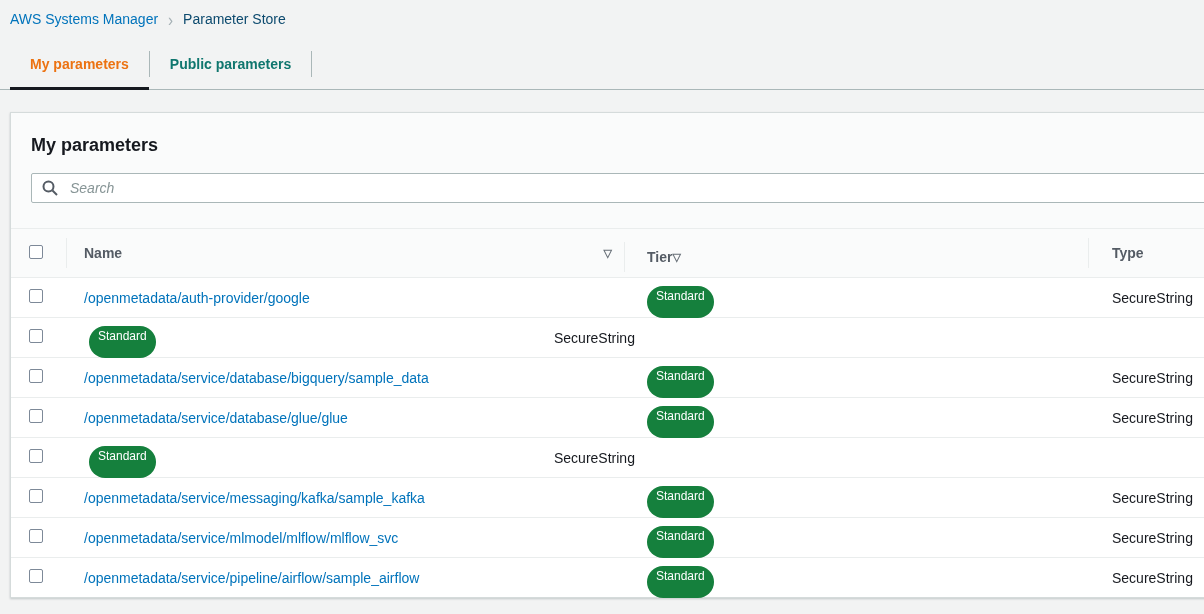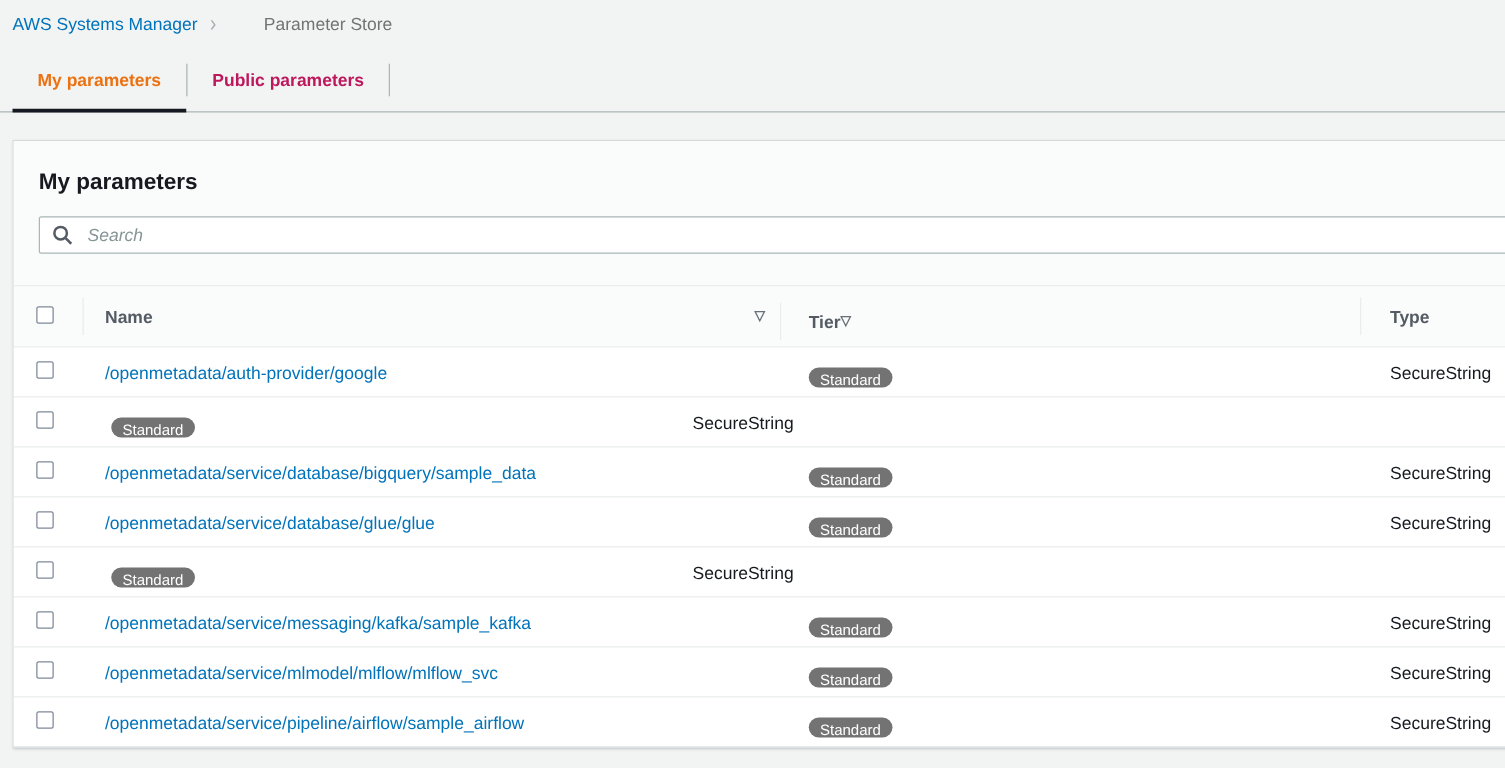--- a/index.html
+++ b/index.html
@@ -17,34 +17,34 @@
     height:38px;
     display:flex; align-items:center;
     padding-left:10px;
     font-size:14px;
   }
   .crumb-link { color:#0073bb; cursor:pointer; text-decoration:none; }
   .crumb-sep {
     color:#a6b1b5; margin:0 10px; font-size:15px;
     transform:scaleY(1.25); display:inline-block; font-weight:400;
   }
-  .crumb-current { color:#737373;margin-left:28px; }
+  .crumb-current { color:#0c4a6e; }
 
   
   .tabs {
     display:flex; align-items:stretch;
     height:52px;
     border-bottom:1px solid #aab7b8;
     padding-left:10px;
   }
   .tab {
     display:flex; align-items:center;
     padding:0 20px;
     font-size:14px; font-weight:bold;
-    color:#be185d;
+    color:#0f766e;
     position:relative;
     cursor:pointer;
   }
   .tab.active { color:#ec7211; }
   .tab.active::after {
     content:""; position:absolute; left:0; right:0; bottom:-1px;
     height:3px; background:#16191f;
   }
   .tab-divider {
     width:1px; background:#aab7b8;
@@ -116,23 +116,23 @@
   .checkbox {
     display:inline-block;
     width:14px; height:14px;
     border:1px solid #7d8998; border-radius:2px;
     background:#fff; cursor:pointer;
   }
 
   .param-link { color:#0073bb; text-decoration:none; cursor:pointer; }
   .badge {
     display:inline-block;
-    background:#737373; color:#fff;
+    background:#15803d; color:#fff;
     font-size:12px; line-height:1;
-    padding:4px 9px 0 9px;
+    padding:4px 9px 16px 9px;
     border-radius:16px;
   }
   .type-text { color:#16191f; }
 </style>
 </head>
 <body>
 
 <div class="breadcrumb">
   <a class="crumb-link">AWS Systems Manager</a>
   <span class="crumb-sep">›</span>

